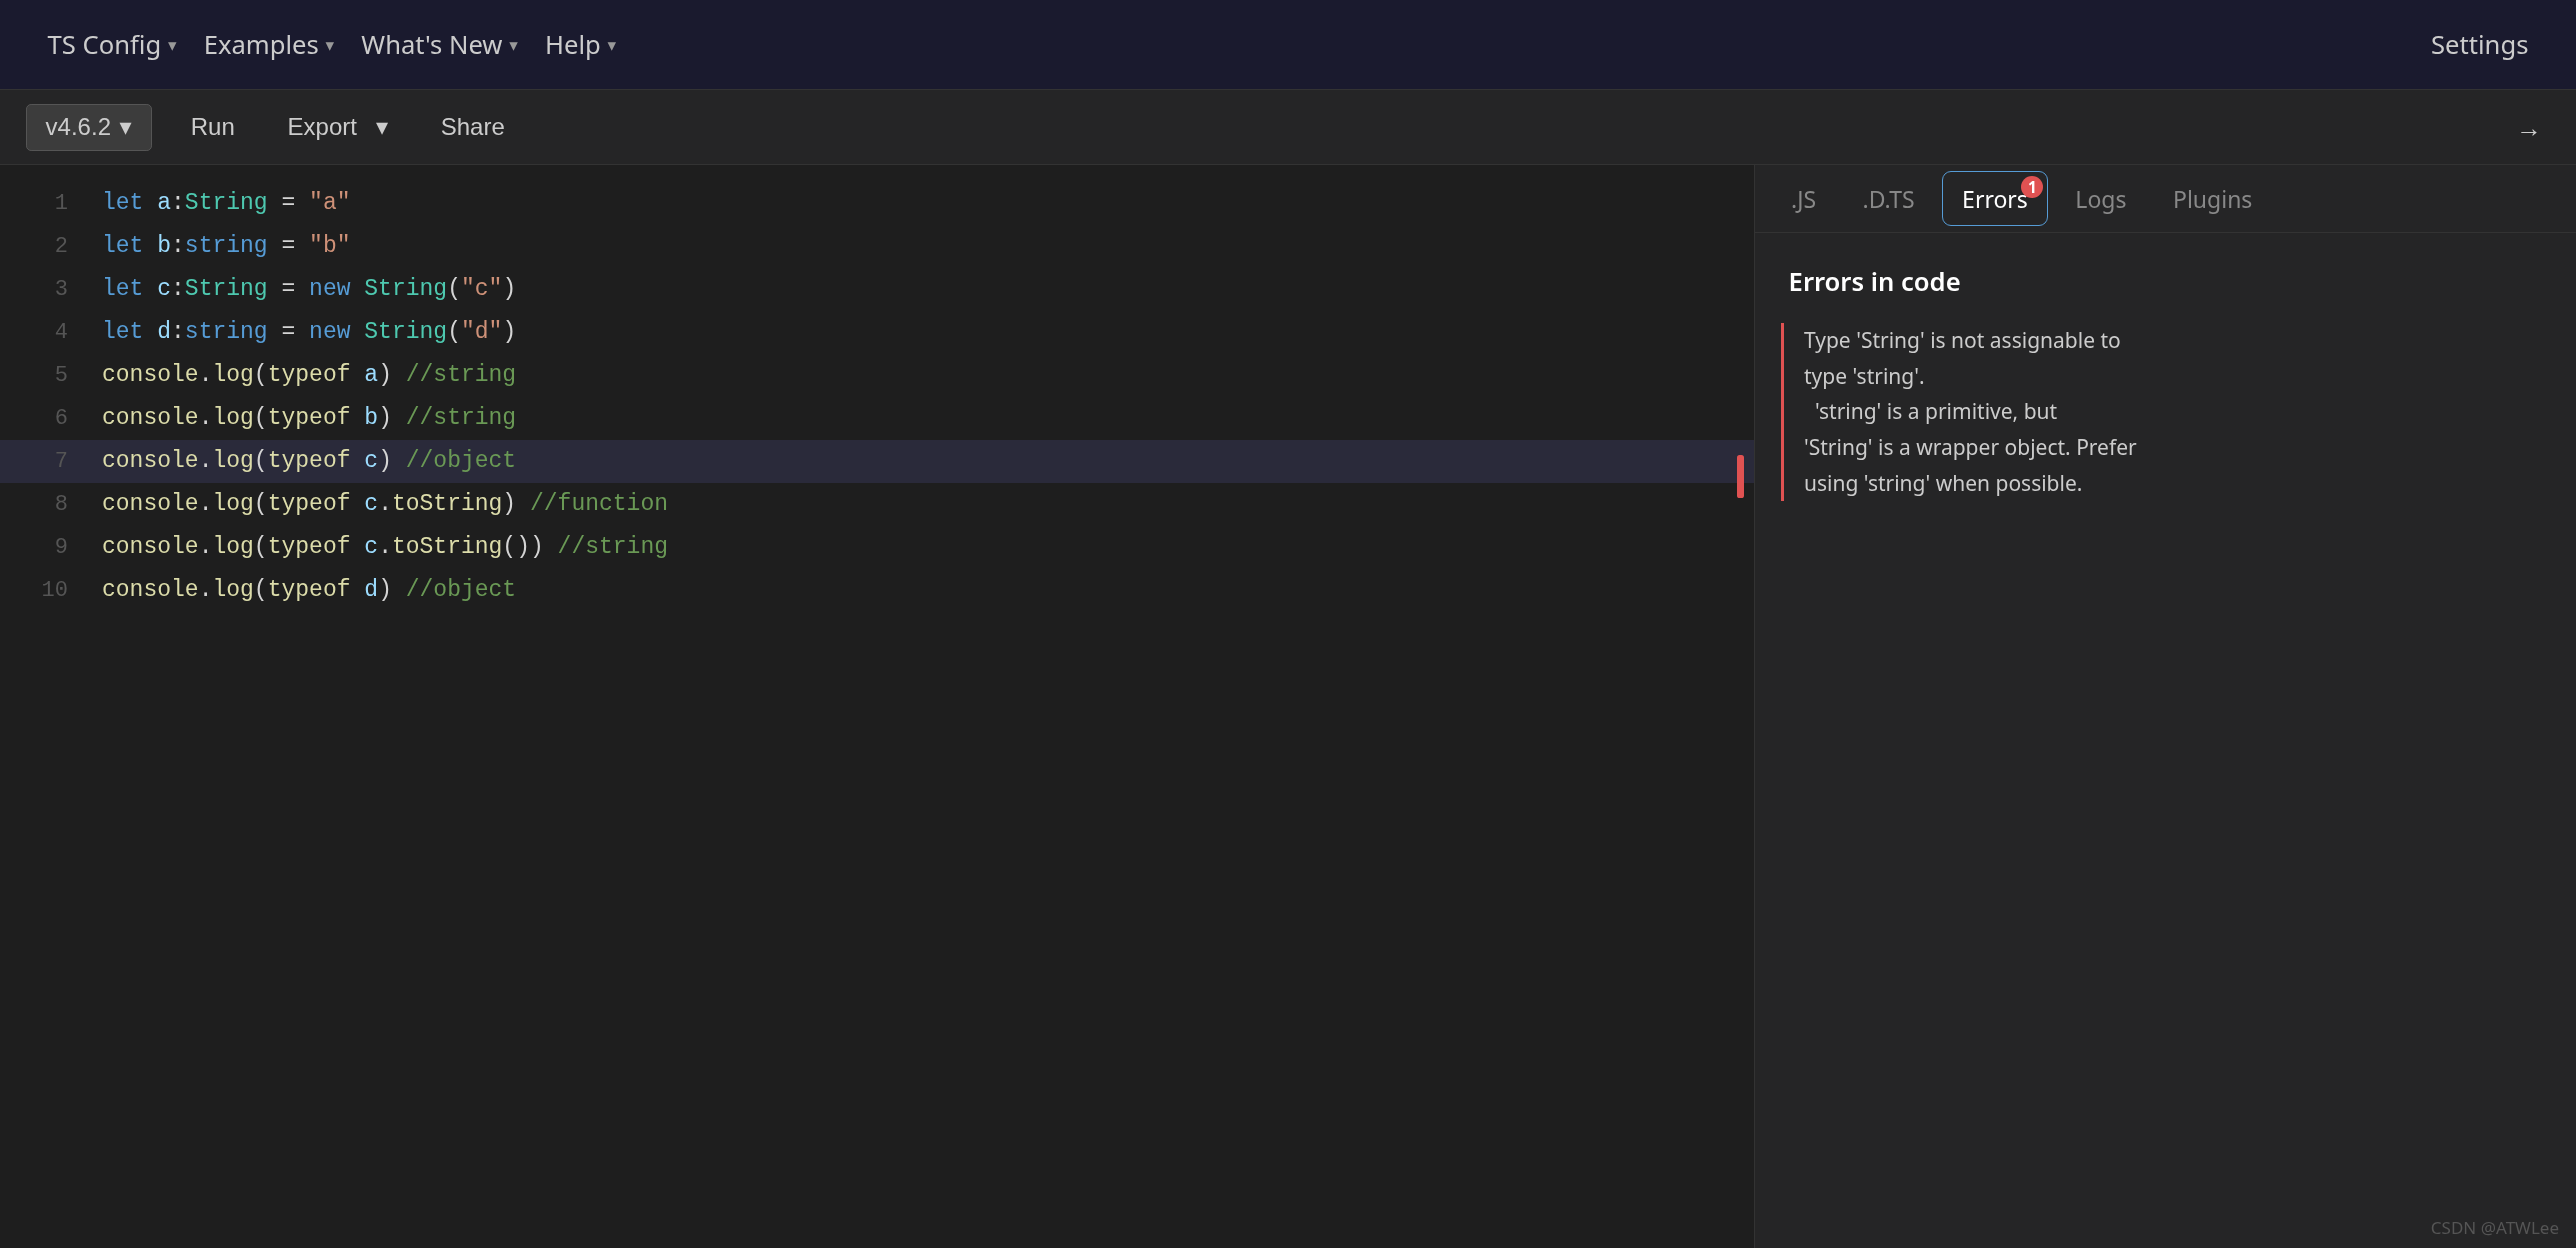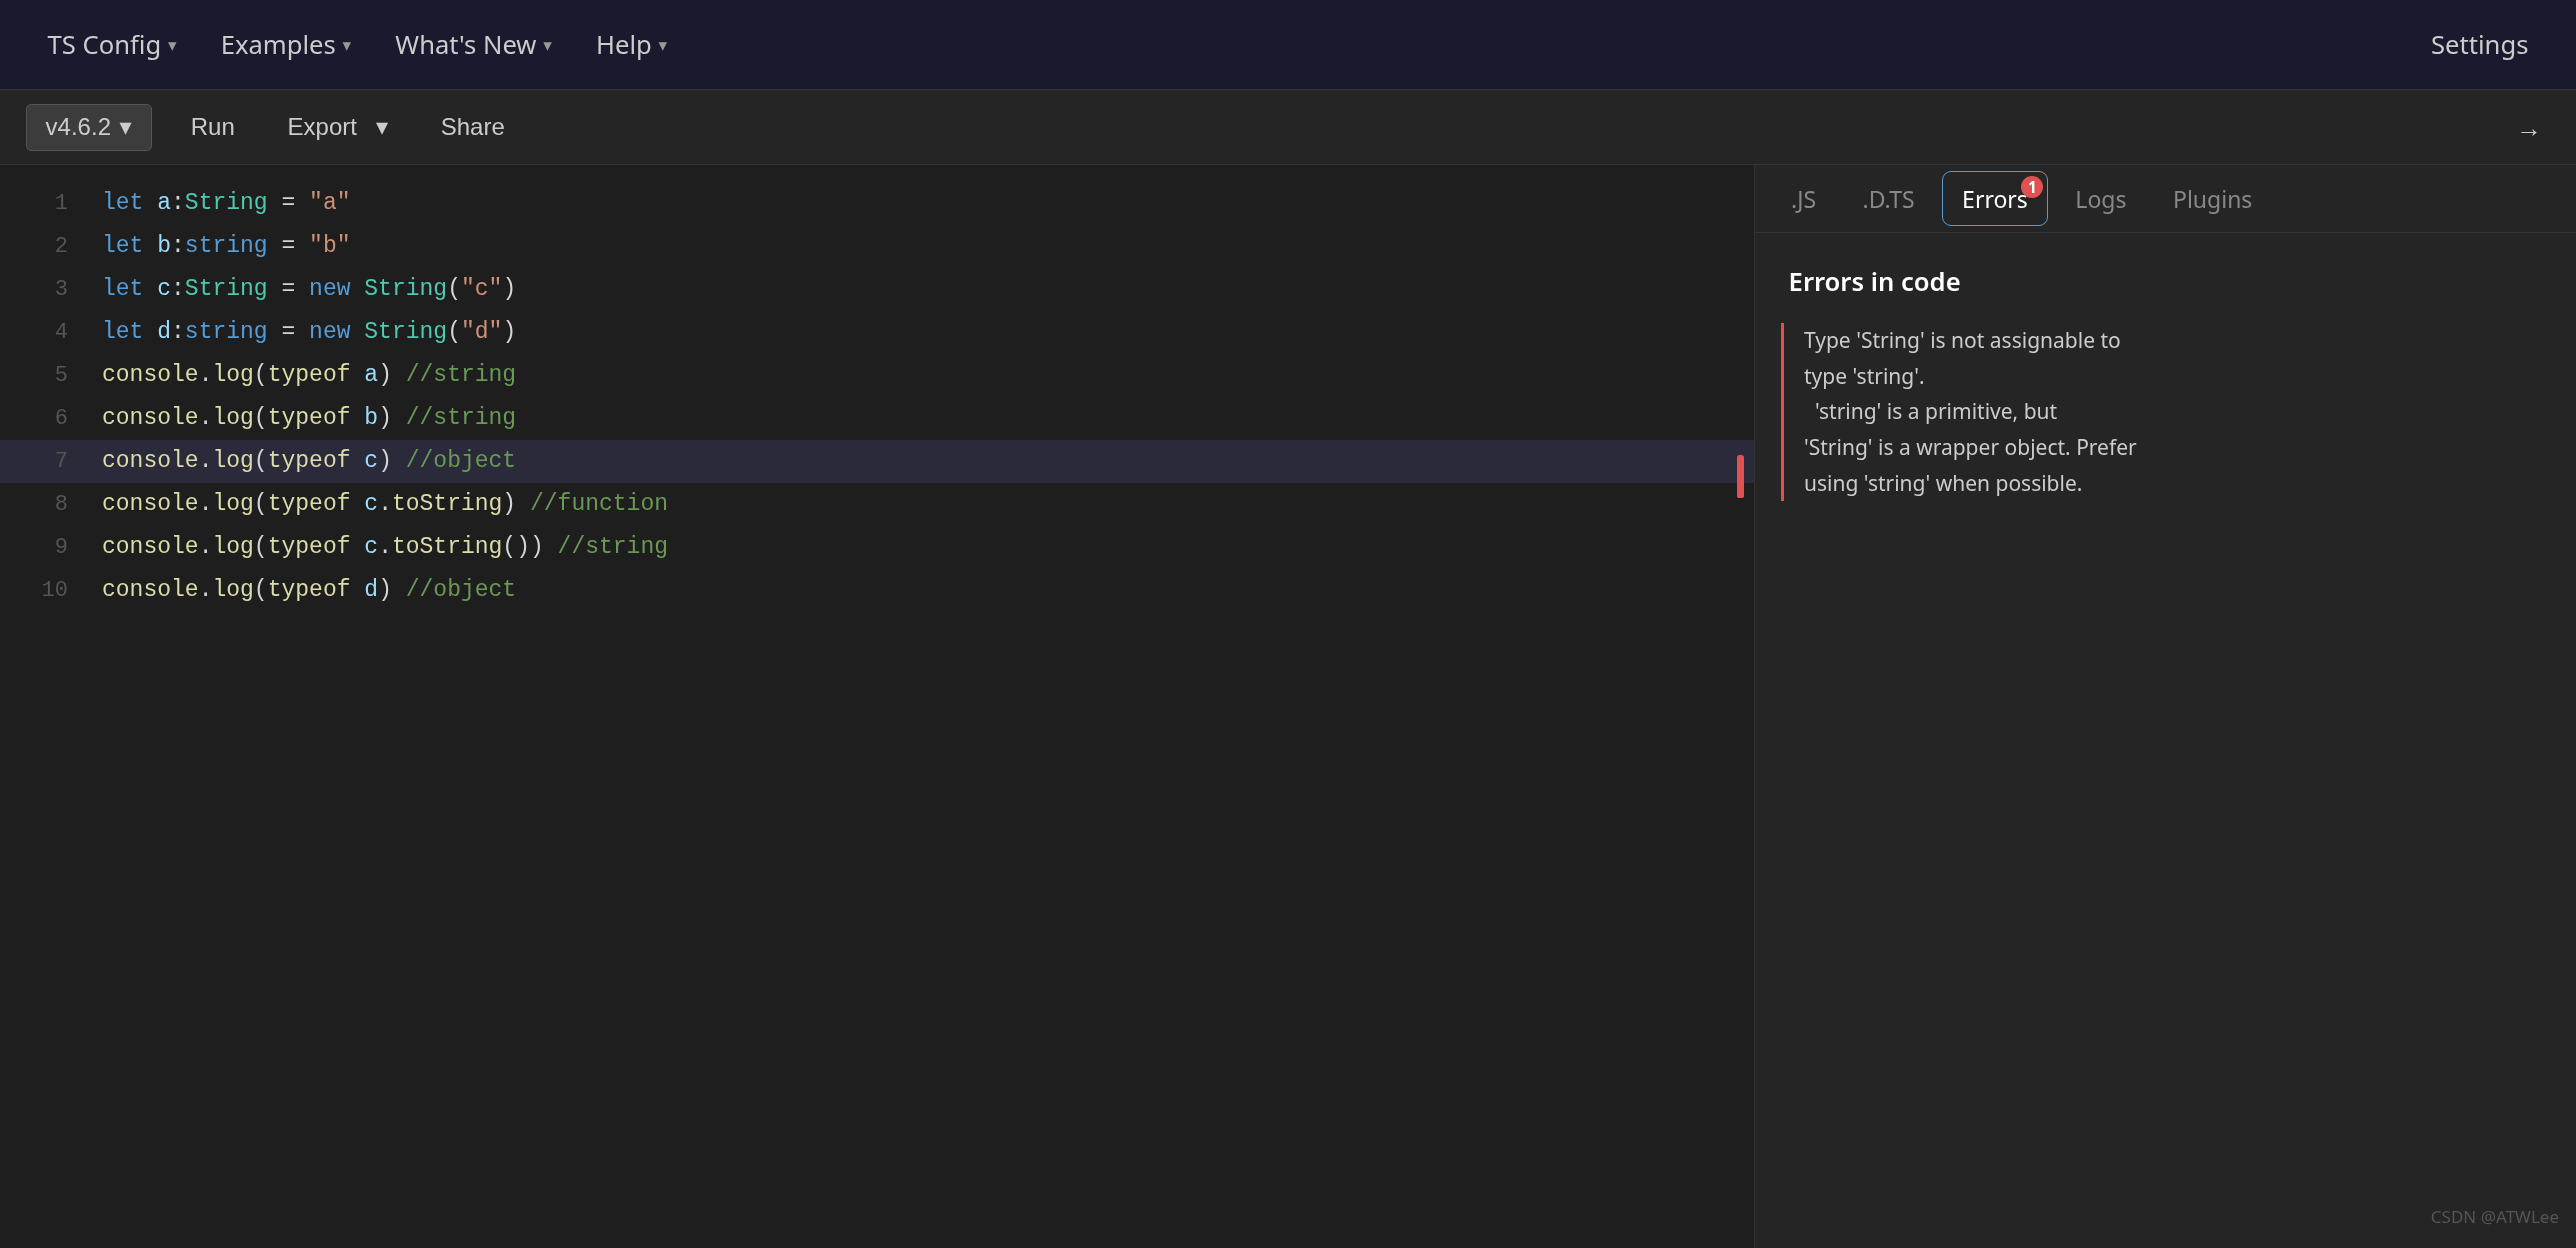--- a/index.html
+++ b/index.html
@@ -25,21 +25,20 @@
     }
     .app-title {
       font-size: 44px;
       font-weight: 700;
       color: #ffffff;
       letter-spacing: -0.4px;
     }
     .nav-menu {
       display: flex;
       align-items: center;
-      gap: 17px;
       flex: 1;
     }
     .nav-item {
       color: #cccccc;
       font-size: 25.6px;
       cursor: pointer;
       padding: 8.5px 13.6px;
       border-radius: 5.1px;
       display: flex;
       align-items: center;
@@ -230,21 +229,21 @@
       border-left: 3.4px solid #e05252;
       padding-left: 20.4px;
       color: #cccccc;
       font-size: 21px;
       line-height: 1.7;
     }
 
     
     .footer {
       position: fixed;
-      bottom: 15px;
+      bottom: 4px;
       right: 0;
       padding: 5.1px 17px;
       color: #555;
       font-size: 17px;
     }
   </style>
 </head>
 <body>
 
 <div class="top-nav">

